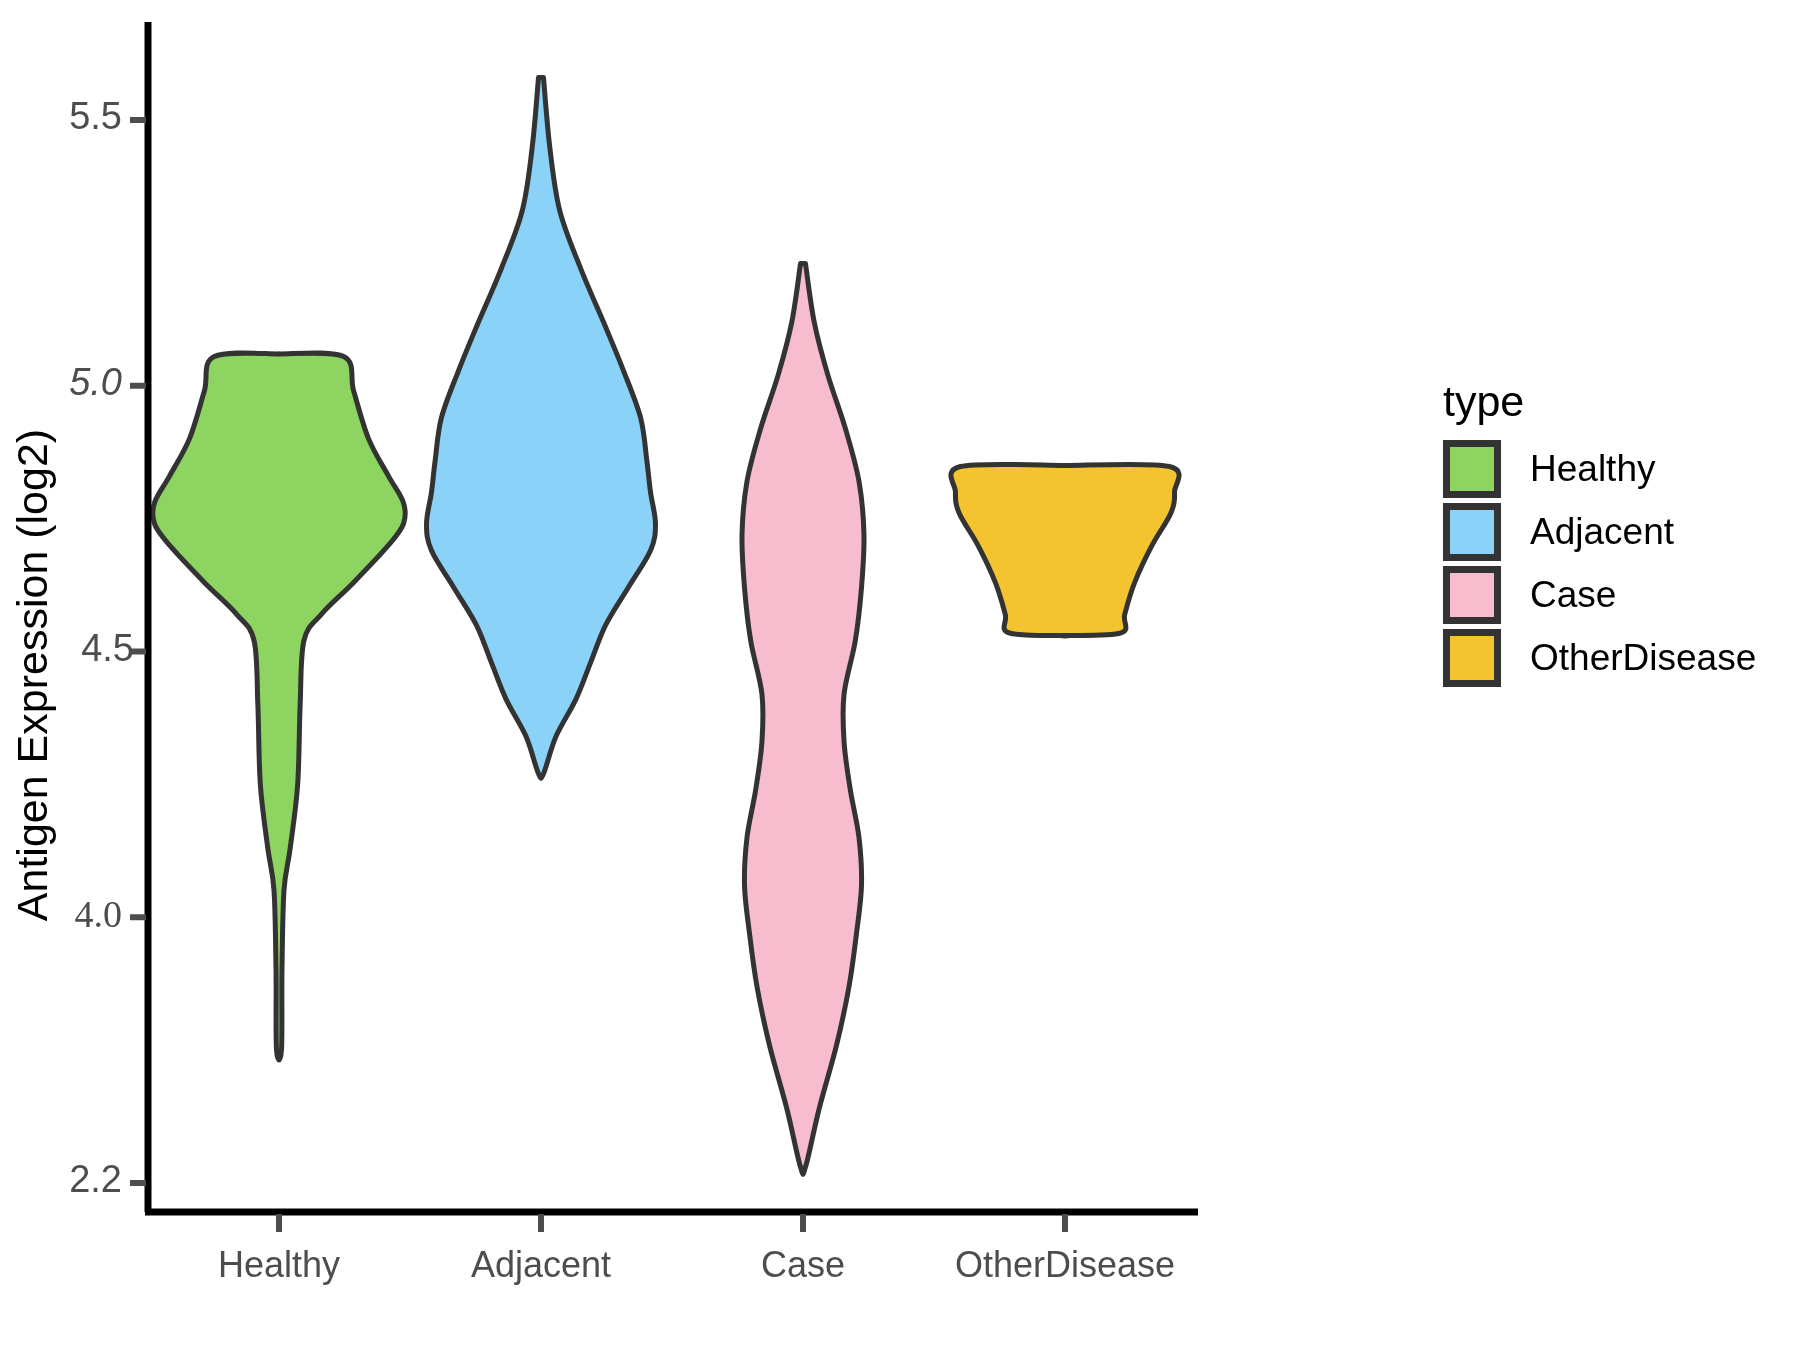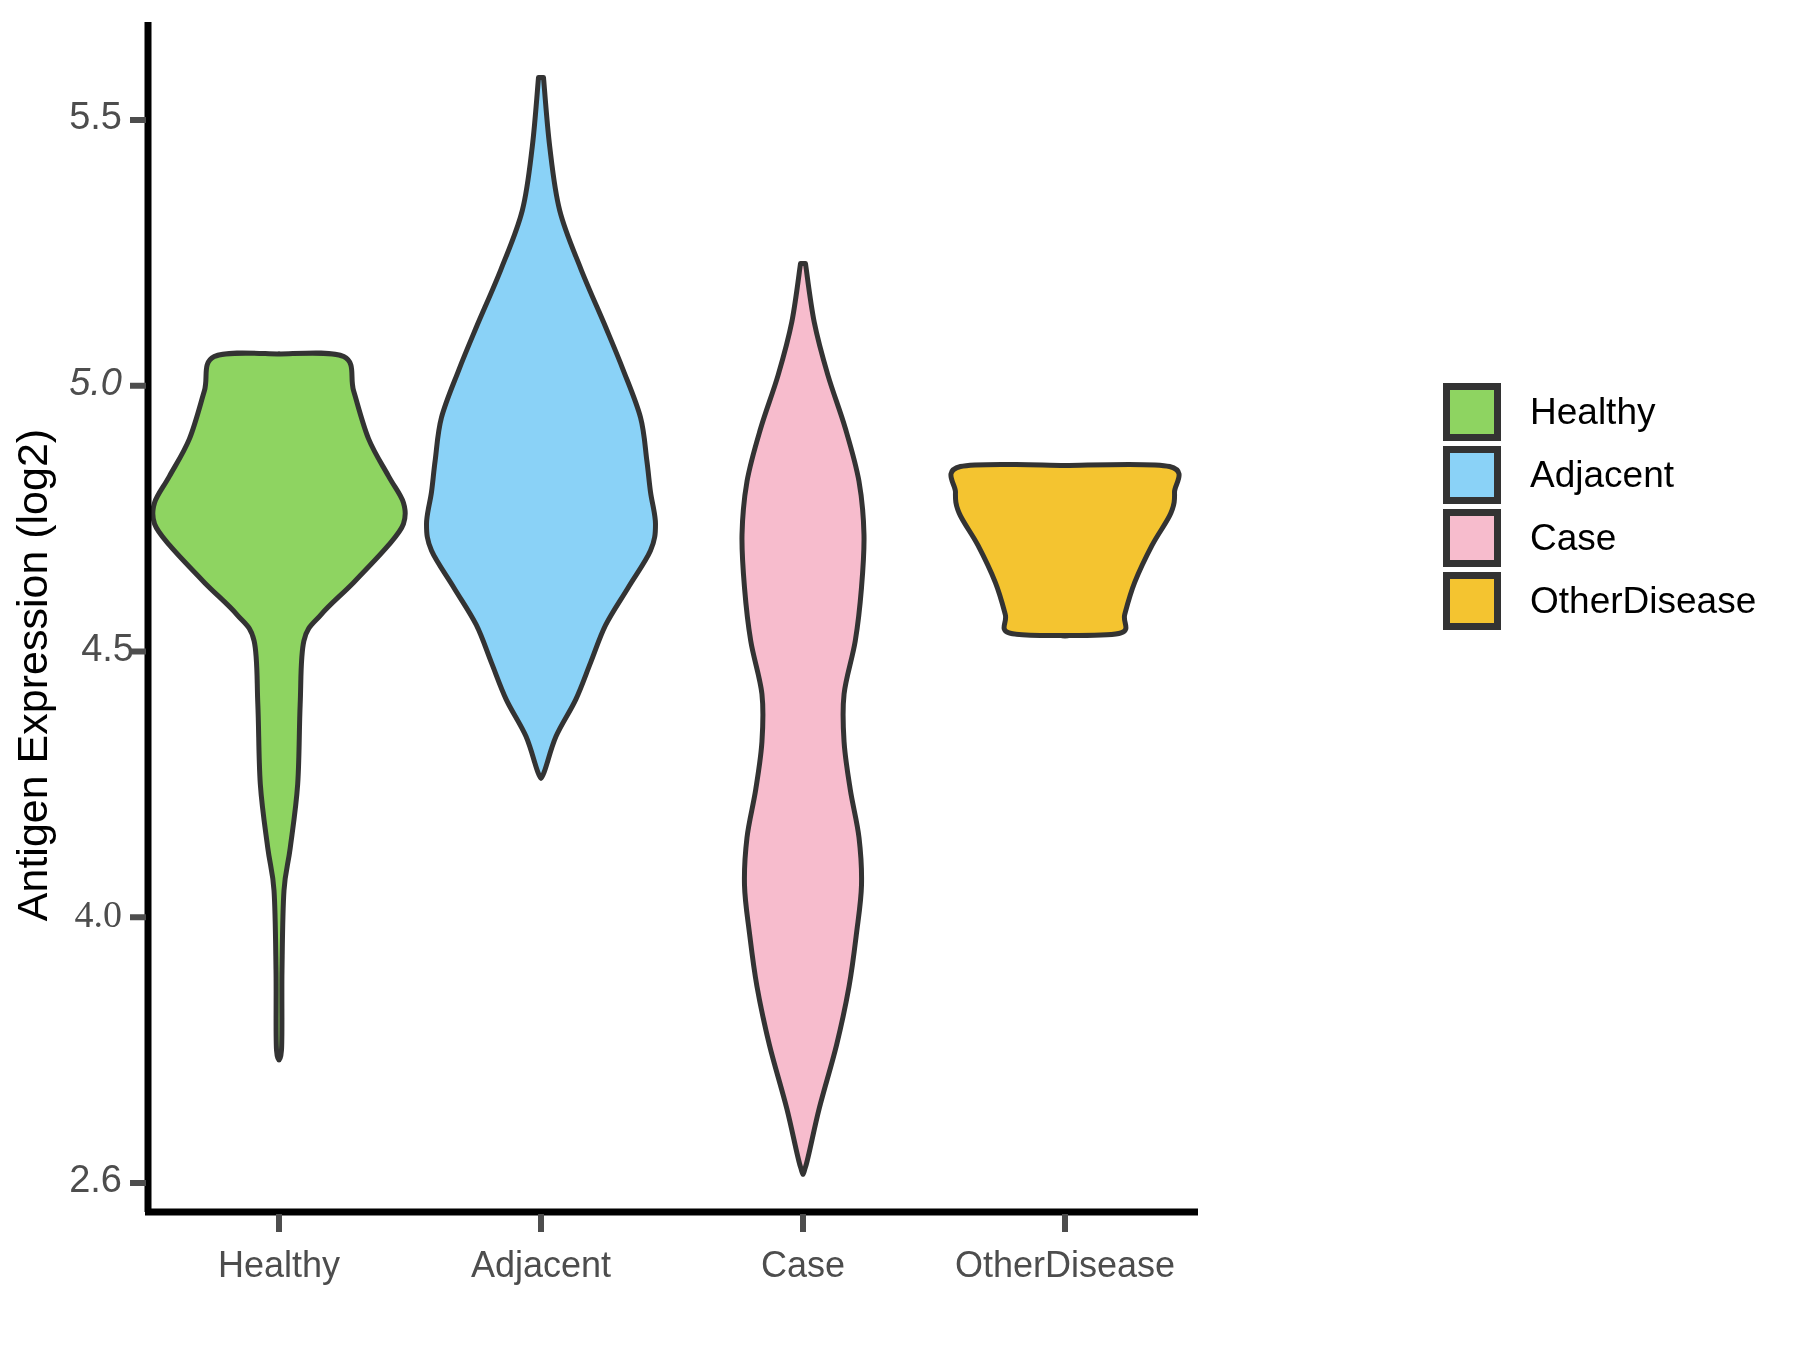--- a/index.html
+++ b/index.html
@@ -89,21 +89,21 @@
 <body>
 
 <div id="figure">
 
   <div class="ylabel">Antigen Expression (log2)</div>
 
   <div class="ytick-label" id="ytl0" style="top: 95px; left: 40px; width: 82px;">5.5</div>
   <div class="ytick-label" id="ytl1" style="top: 360.75px; left: 40px; width: 82px; font-style: italic;">5.0</div>
   <div class="ytick-label" id="ytl2" style="top: 626.5px; left: 52px; width: 82px;">4.5</div>
   <div class="ytick-label" id="ytl3" style="top: 892.25px; left: 40px; width: 82px; font-family: Liberation Serif, serif;">4.0</div>
-  <div class="ytick-label" id="ytl4" style="top: 1158px; left: 40px; width: 82px;">2.6</div>
+  <div class="ytick-label" id="ytl4" style="top: 1158px; left: 40px; width: 82px;">2.2</div>
 
   <div class="xtick-label" id="xtl0" style="left: 109px; top: 1244px; width: 340px;">Healthy</div>
   <div class="xtick-label" id="xtl1" style="left: 371px; top: 1244px; width: 340px;">Adjacent</div>
   <div class="xtick-label" id="xtl2" style="left: 633px; top: 1244px; width: 340px;">Case</div>
   <div class="xtick-label" id="xtl3" style="left: 895px; top: 1244px; width: 340px;">OtherDisease</div>
 
   <svg id="plot-svg" width="1800" height="1350" viewBox="0 0 1800 1350" style="position:absolute;left:0;top:0;">
       <g>
         <path d="M 279.00 353.86 C 289.79 354.30, 331.27 350.32, 343.71 356.52 C 356.16 362.72, 349.52 377.33, 353.67 391.06 C 357.82 404.80, 362.80 424.73, 368.60 438.90 C 374.41 453.07, 382.71 465.48, 388.52 476.11 C 394.32 486.74, 400.96 494.71, 403.45 502.68 C 405.94 510.65, 405.94 516.85, 403.45 523.94 C 400.96 531.03, 396.81 535.46, 388.52 545.20 C 380.22 554.94, 364.87 570.89, 353.67 582.41 C 342.47 593.92, 329.61 604.55, 321.31 614.29 C 313.02 624.04, 307.42 625.81, 303.89 640.87 C 300.36 655.93, 301.19 680.73, 300.16 704.65 C 299.12 728.57, 299.33 760.46, 297.67 784.38 C 296.01 808.29, 292.48 830.44, 290.20 848.15 C 287.92 865.87, 285.35 870.30, 283.98 890.68 C 282.61 911.05, 282.40 943.83, 281.99 970.40 C 281.57 996.98, 282.40 1036.84, 281.49 1050.13 C 280.58 1063.41, 277.42 1063.41, 276.51 1050.13 C 275.60 1036.84, 276.43 996.98, 276.01 970.40 C 275.60 943.83, 275.39 911.05, 274.02 890.68 C 272.65 870.30, 270.08 865.87, 267.80 848.15 C 265.52 830.44, 261.99 808.29, 260.33 784.38 C 258.67 760.46, 258.88 728.57, 257.84 704.65 C 256.81 680.73, 257.64 655.93, 254.11 640.87 C 250.58 625.81, 244.98 624.04, 236.69 614.29 C 228.39 604.55, 215.53 593.92, 204.33 582.41 C 193.13 570.89, 177.78 554.94, 169.48 545.20 C 161.19 535.46, 157.04 531.03, 154.55 523.94 C 152.06 516.85, 152.06 510.65, 154.55 502.68 C 157.04 494.71, 163.68 486.74, 169.48 476.11 C 175.29 465.48, 183.59 453.07, 189.40 438.90 C 195.20 424.73, 200.18 404.80, 204.33 391.06 C 208.48 377.33, 201.84 362.72, 214.29 356.52 C 226.73 350.32, 268.21 354.30, 279.00 353.86 Z" fill="#8ED461" stroke="#333333" stroke-width="5" stroke-linejoin="round"></path>
       </g>
@@ -125,20 +125,21 @@
         <line x1="130" y1="385.75" x2="146" y2="385.75" stroke="#4d4d4d" stroke-width="6"></line>
         <line x1="130" y1="120" x2="146" y2="120" stroke="#4d4d4d" stroke-width="6"></line>
         <line x1="279" y1="1214" x2="279" y2="1232" stroke="#4d4d4d" stroke-width="6"></line>
         <line x1="541" y1="1214" x2="541" y2="1232" stroke="#4d4d4d" stroke-width="6"></line>
         <line x1="803" y1="1214" x2="803" y2="1232" stroke="#4d4d4d" stroke-width="6"></line>
         <line x1="1065" y1="1214" x2="1065" y2="1232" stroke="#4d4d4d" stroke-width="6"></line>
       </g>
     </svg>
 
   <div class="legend">
+    <div class="legend-title">type</div>
 
     <div class="legend-row">
       <div class="legend-key" id="lk0" style="background: rgb(142, 212, 97);"></div>
       <div class="legend-text">Healthy</div>
     </div>
 
     <div class="legend-row">
       <div class="legend-key" id="lk1" style="background: rgb(138, 210, 247);"></div>
       <div class="legend-text">Adjacent</div>
     </div>

